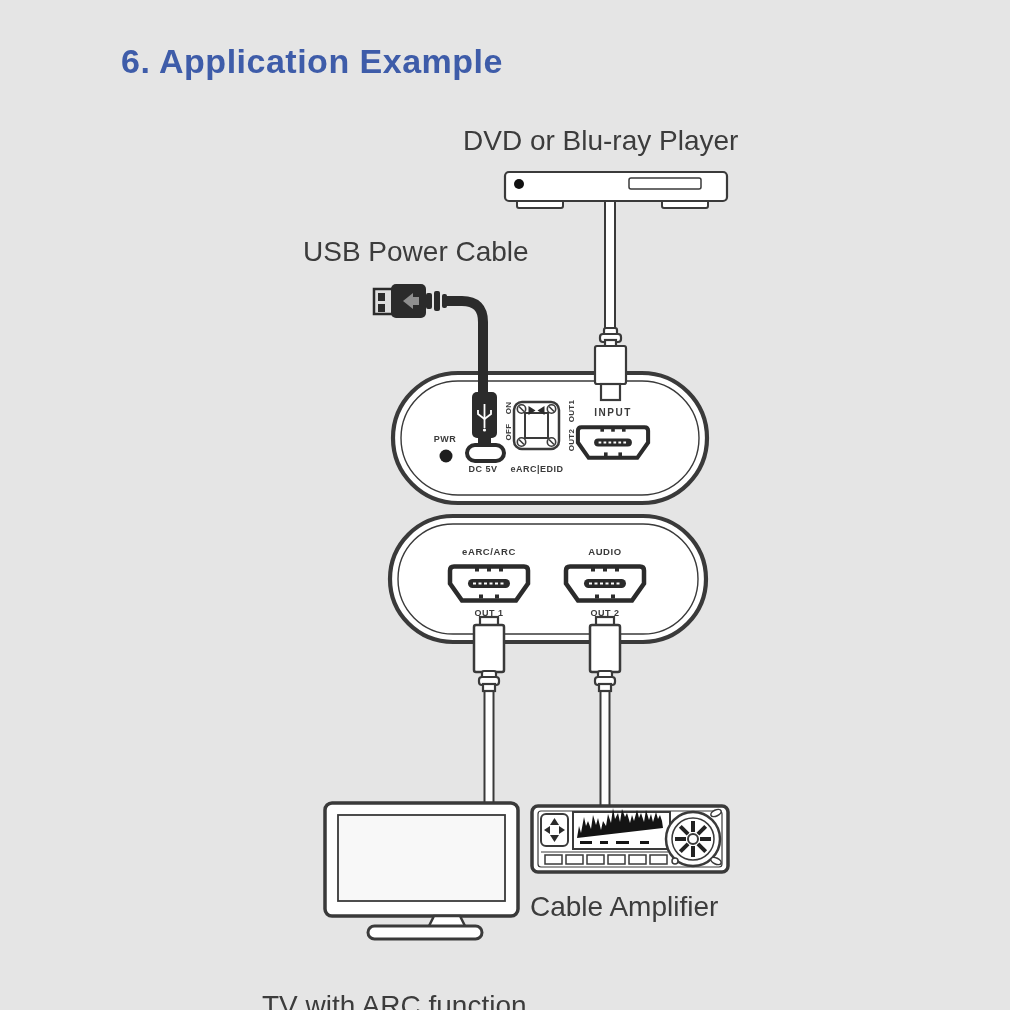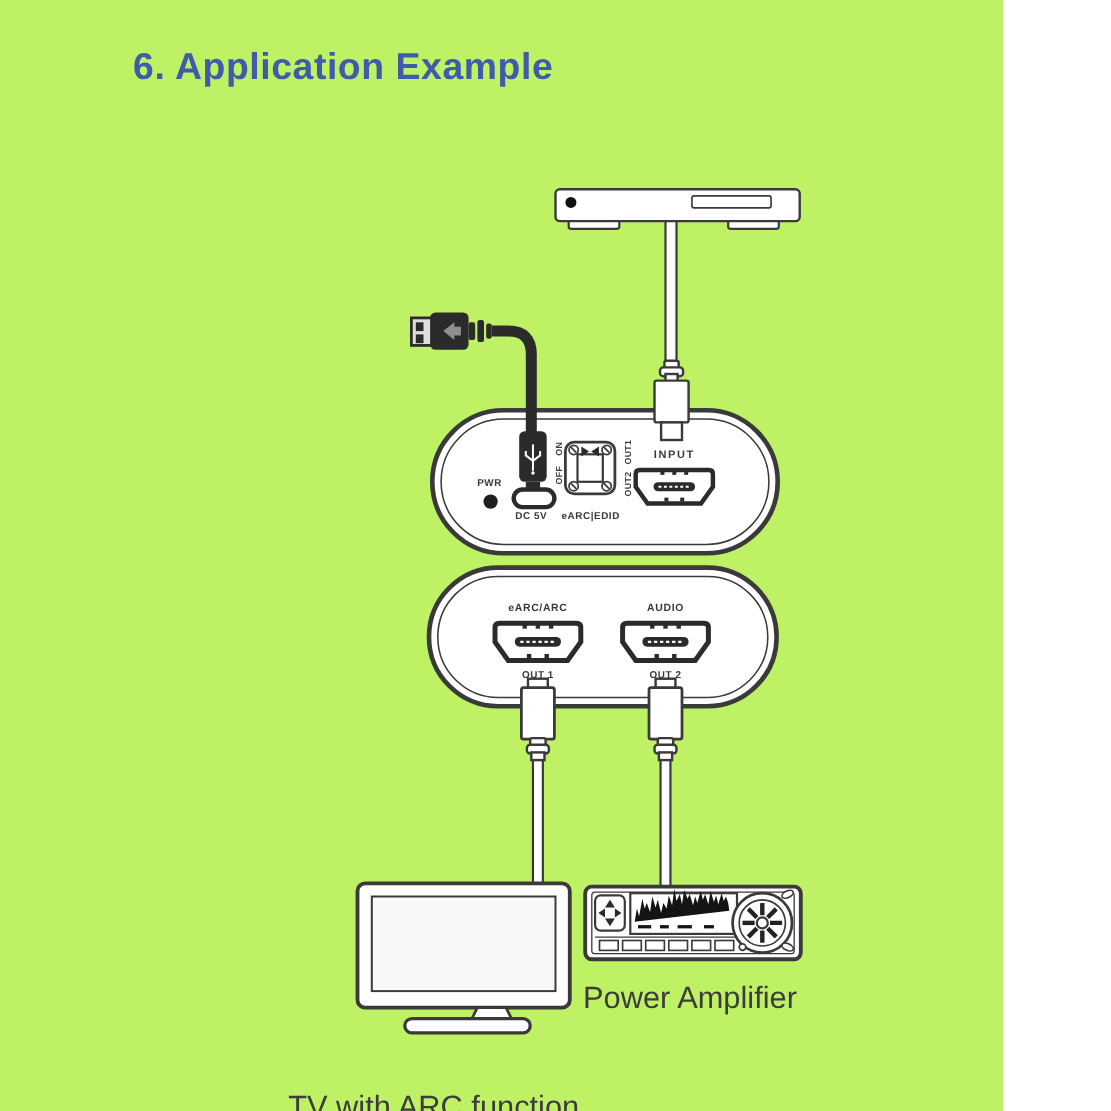--- a/index.html
+++ b/index.html
@@ -1,17 +1,17 @@
 <!DOCTYPE html>
 <html><head>
 <meta charset="utf-8">
 <style>
   html,body{margin:0;padding:0;background:#fff;}
   #canvas{
-    position:relative;width:912px;height:1010px;background:#bef264;
+    position:relative;width:1010px;height:1010px;background:#e5e5e5;
     font-family:"Liberation Sans",sans-serif;color:#3a3a3a;overflow:hidden;text-align:right;
   }
   .abs{position:absolute;white-space:nowrap;}
   .title{left:121px;top:42px;font-size:34px;font-weight:bold;color:#3e5ca9;letter-spacing:.5px;}
   .lbl{font-size:28px;color:#3c3c3c;}
   .lbl-dvd{left:463px;top:125px;}
   .lbl-usb{left:303px;top:236px;}
   .lbl-amp{left:530px;top:891px;}
   .lbl-tv{left:262px;top:944px;margin-top:46px;}
   svg{position:absolute;left:0;top:0;}
@@ -20,21 +20,23 @@
   .t8{font-size:8px;letter-spacing:.3px;}
   .t10{font-size:10px;letter-spacing:1.5px;}
   .t95{font-size:9.5px;letter-spacing:.6px;}
 </style>
 </head>
 <body>
 
 <div id="canvas">
 
   <div class="abs title">6. Application Example</div>
-  <div class="abs lbl lbl-amp">Power Amplifier</div>
+  <div class="abs lbl lbl-dvd">DVD or Blu-ray Player</div>
+  <div class="abs lbl lbl-usb">USB Power Cable</div>
+  <div class="abs lbl lbl-amp">Cable Amplifier</div>
   <div class="abs lbl lbl-tv">TV with ARC function</div>
 
   <svg width="1010" height="1010" viewBox="0 0 1010 1010">
     <defs>
 
       <g id="hdmi-port">
         <path d="M -35 -17 h 70 q 4 0 4 4 v 13 l -12 17 h -54 l -12 -17 v -13 q 0 -4 4 -4 z" fill="#ffffff" stroke="#2b2b2b" stroke-width="4.5"></path>
         <rect x="-14" y="-16" width="4" height="4" fill="#2b2b2b"></rect>
         <rect x="-2" y="-16" width="4" height="4" fill="#2b2b2b"></rect>
         <rect x="10" y="-16" width="4" height="4" fill="#2b2b2b"></rect>

